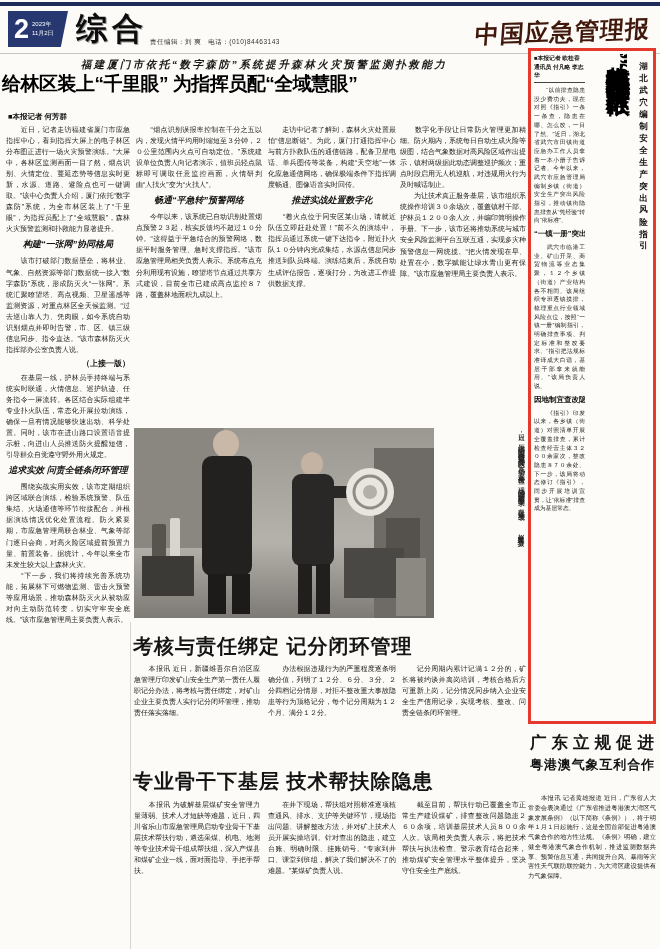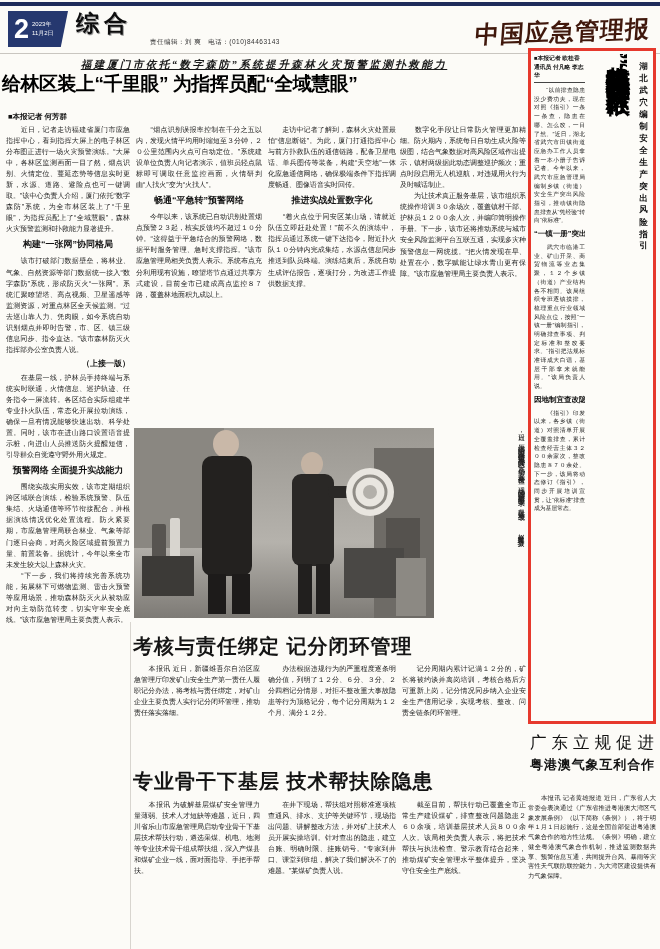--- a/index.html
+++ b/index.html
@@ -4,35 +4,35 @@
 <style>
   html,body{margin:0;padding:0;}
   body{width:660px;height:949px;background:#ffffff;font-family:"Liberation Sans",sans-serif;}
   #page{position:relative;width:660px;height:949px;background:#fcfbf7;overflow:hidden;color:#141414;}
   .topbar{position:absolute;top:2px;left:0;width:660px;height:4px;background:#1e2c5a;}
   
   .pagebox{position:absolute;top:11px;left:8px;width:60px;height:36px;background:#26386f;color:#fff;
            display:flex;align-items:center;clip-path:polygon(0 0,100% 0,88% 100%,0 100%);}
   .pagenum{font-size:27px;font-weight:bold;padding:0 3px 0 6px;line-height:1;}
   .pagedate{font-size:6px;line-height:1.5;white-space:pre-wrap;}
-  .section{position:absolute;top:8px;left:76px;font-size:23px;font-weight:900;letter-spacing:5px;color:#0d0d0d;
+  .section{position:absolute;top:8px;left:76px;font-size:31px;font-weight:900;letter-spacing:5px;color:#0d0d0d;
            text-shadow:1px 1px 0 #9a9a9a;}
   .editorline{position:absolute;top:38px;left:150px;font-size:6.5px;color:#333;letter-spacing:0.5px;}
   .masthead{position:absolute;top:16px;right:10px;font-size:24px;font-weight:900;color:#40180c;
             font-family:"Liberation Serif",serif;transform:rotate(-2deg) skewX(-6deg);letter-spacing:1px;}
   .headrule{position:absolute;top:53px;left:0;width:660px;border-top:1px solid #c9c6c0;}
   
   .kicker{position:absolute;top:58px;left:10px;width:508px;text-align:center;font-size:10.5px;font-weight:bold;
-          letter-spacing:2.5px;color:#1a1a1a;font-family:"Liberation Serif",serif;font-style:italic;text-decoration:underline;}
+          letter-spacing:2.5px;color:#1a1a1a;font-family:"Liberation Serif",serif;font-style:italic;}
   .maintitle{position:absolute;top:71px;left:2px;width:524px;text-align:left;font-size:19px;font-weight:900;
              letter-spacing:-0.5px;color:#000;}
   .mainbyline{position:absolute;top:112px;left:8px;font-size:7.5px;font-weight:bold;}
   .col{position:absolute;overflow:hidden;}
   .bodytext{font-size:7px;line-height:1.58;text-align:justify;color:#1b1b1b;white-space:pre-wrap;margin:0 0 3px 0;}
-  .subhead{font-size:9px;font-weight:bold;text-align:center;margin:4px 0;white-space:nowrap;}
+  .subhead{font-size:9px;font-weight:bold;text-align:center;margin:4px 0;white-space:nowrap;font-style:italic;}
   .marker{font-size:8px;font-weight:bold;margin:3px 0;text-align:right;}
   
   .photo{position:absolute;top:428px;left:134px;width:300px;height:190px;background:#b9b7b2;}
   .photocap{position:absolute;top:428px;left:440px;width:86px;height:190px;writing-mode:vertical-rl;
             font-size:7px;line-height:1.55;letter-spacing:1px;color:#222;text-align:justify;}
   .photocredit{font-size:6.5px;font-weight:bold;margin-top:8px;}
   
   .kicker2{position:absolute;left:133px;width:395px;text-align:center;font-size:9px;font-weight:bold;
            letter-spacing:2px;font-family:"Liberation Serif",serif;font-style:italic;}
   .title2{position:absolute;left:133px;width:395px;text-align:left;font-size:20px;font-weight:900;letter-spacing:1px;}
@@ -44,21 +44,21 @@
   .rb-byline{font-size:5.8px;font-weight:bold;line-height:1.5;border-bottom:1px solid #444;
              padding-bottom:2px;margin-bottom:3px;white-space:pre-wrap;}
   .rb-p{font-size:5.8px;line-height:1.5;text-align:justify;white-space:pre-wrap;margin:0 0 2px 0;color:#222;}
   .rb-h{font-size:7.5px;font-weight:bold;margin:4px 0;white-space:nowrap;}
   .rb-title{width:44px;writing-mode:vertical-rl;font-size:24px;font-weight:900;letter-spacing:-1px;
             line-height:1.05;overflow:hidden;color:#000;}
   .rb-kicker{width:17px;writing-mode:vertical-rl;font-size:8.5px;font-weight:bold;letter-spacing:12px;
              color:#111;overflow:hidden;}
   
   .a4{position:absolute;left:528px;top:732px;width:128px;height:217px;overflow:hidden;}
-  .a4t1{font-size:16.5px;font-weight:400;text-align:justify;text-align-last:justify;margin:0 2px 2px 2px;}
+  .a4t1{font-size:16.5px;font-weight:700;text-align:justify;text-align-last:justify;margin:0 2px 2px 2px;}
   .a4t2{font-size:13px;font-weight:900;text-align:justify;text-align-last:justify;margin:0 2px 19px 2px;}
   .a4body{font-size:6.3px;line-height:1.55;text-align:justify;white-space:pre-wrap;color:#222;}
 </style>
 </head>
 <body>
 
 <div id="page">
   <div class="topbar"></div>
 
   <div class="pagebox">
@@ -74,21 +74,21 @@
   <div class="kicker">福建厦门市依托“数字森防”系统提升森林火灾预警监测扑救能力</div>
   <div class="maintitle">给林区装上“千里眼” 为指挥员配“全域慧眼”</div>
   <div class="mainbyline">■本报记者 何芳群</div>
 
   <div class="col" style="left:6px;top:124px;width:124px;height:818px;">
     <p class="bodytext">　　近日，记者走访福建省厦门市应急指挥中心，看到指挥大屏上的电子林区分布图正进行一场火灾预警演练。“大屏中，各林区监测画面一目了然，烟点识别、火情定位、蔓延态势等信息实时更新，水源、道路、避险点也可一键调取。”该中心负责人介绍，厦门依托“数字森防”系统，为全市林区装上了“千里眼”，为指挥员配上了“全域慧眼”，森林火灾预警监测和扑救能力显著提升。</p>
     <div class="subhead">构建“一张网”协同格局</div>
     <p class="bodytext">　　该市打破部门数据壁垒，将林业、气象、自然资源等部门数据统一接入“数字森防”系统，形成防灭火“一张网”。系统汇聚瞭望塔、高点视频、卫星遥感等监测资源，对重点林区全天候监测。“过去巡山靠人力、凭肉眼，如今系统自动识别烟点并即时告警，市、区、镇三级信息同步、指令直达。”该市森林防灭火指挥部办公室负责人说。</p>
     <div class="marker">（上接一版）</div>
     <p class="bodytext">　　在基层一线，护林员手持终端与系统实时联通，火情信息、巡护轨迹、任务指令一屏流转。各区结合实际组建半专业扑火队伍，常态化开展拉动演练，确保一旦有情况能够快速出动、科学处置。同时，该市在进山路口设置语音提示桩，向进山人员推送防火提醒短信，引导群众自觉遵守野外用火规定。</p>
-    <div class="subhead">预警网络 全面提升实战能力</div>
+    <div class="subhead">追求实效 问责全链条闭环管理</div>
     <p class="bodytext">　　围绕实战实用实效，该市定期组织跨区域联合演练，检验系统预警、队伍集结、火场通信等环节衔接配合，并根据演练情况优化处置流程。防火紧要期，市应急管理局联合林业、气象等部门逐日会商，对高火险区域提前预置力量、前置装备。据统计，今年以来全市未发生较大以上森林火灾。
 　　“下一步，我们将持续完善系统功能，拓展林下可燃物监测、雷击火预警等应用场景，推动森林防灭火从被动应对向主动防范转变，切实守牢安全底线。”该市应急管理局主要负责人表示。</p>
   </div>
 
   <div class="col" style="left:136px;top:124px;width:126px;height:300px;">
     <p class="bodytext">　　“烟点识别误报率控制在千分之五以内，发现火情平均用时缩短至３分钟，２０公里范围内火点可自动定位。”系统建设单位负责人向记者演示，值班员轻点鼠标即可调取任意监控画面，火情研判由“人找火”变为“火找人”。</p>
     <div class="subhead">畅通“平急转”预警网络</div>
     <p class="bodytext">　　今年以来，该系统已自动识别处置烟点预警２３起，核实反馈均不超过１０分钟。“这得益于平急结合的预警网络，数据平时服务管理、急时支撑指挥。”该市应急管理局相关负责人表示。系统布点充分利用现有设施，瞭望塔节点通过共享方式建设，目前全市已建成高点监控８７路，覆盖林地面积九成以上。</p>
   </div>
 

